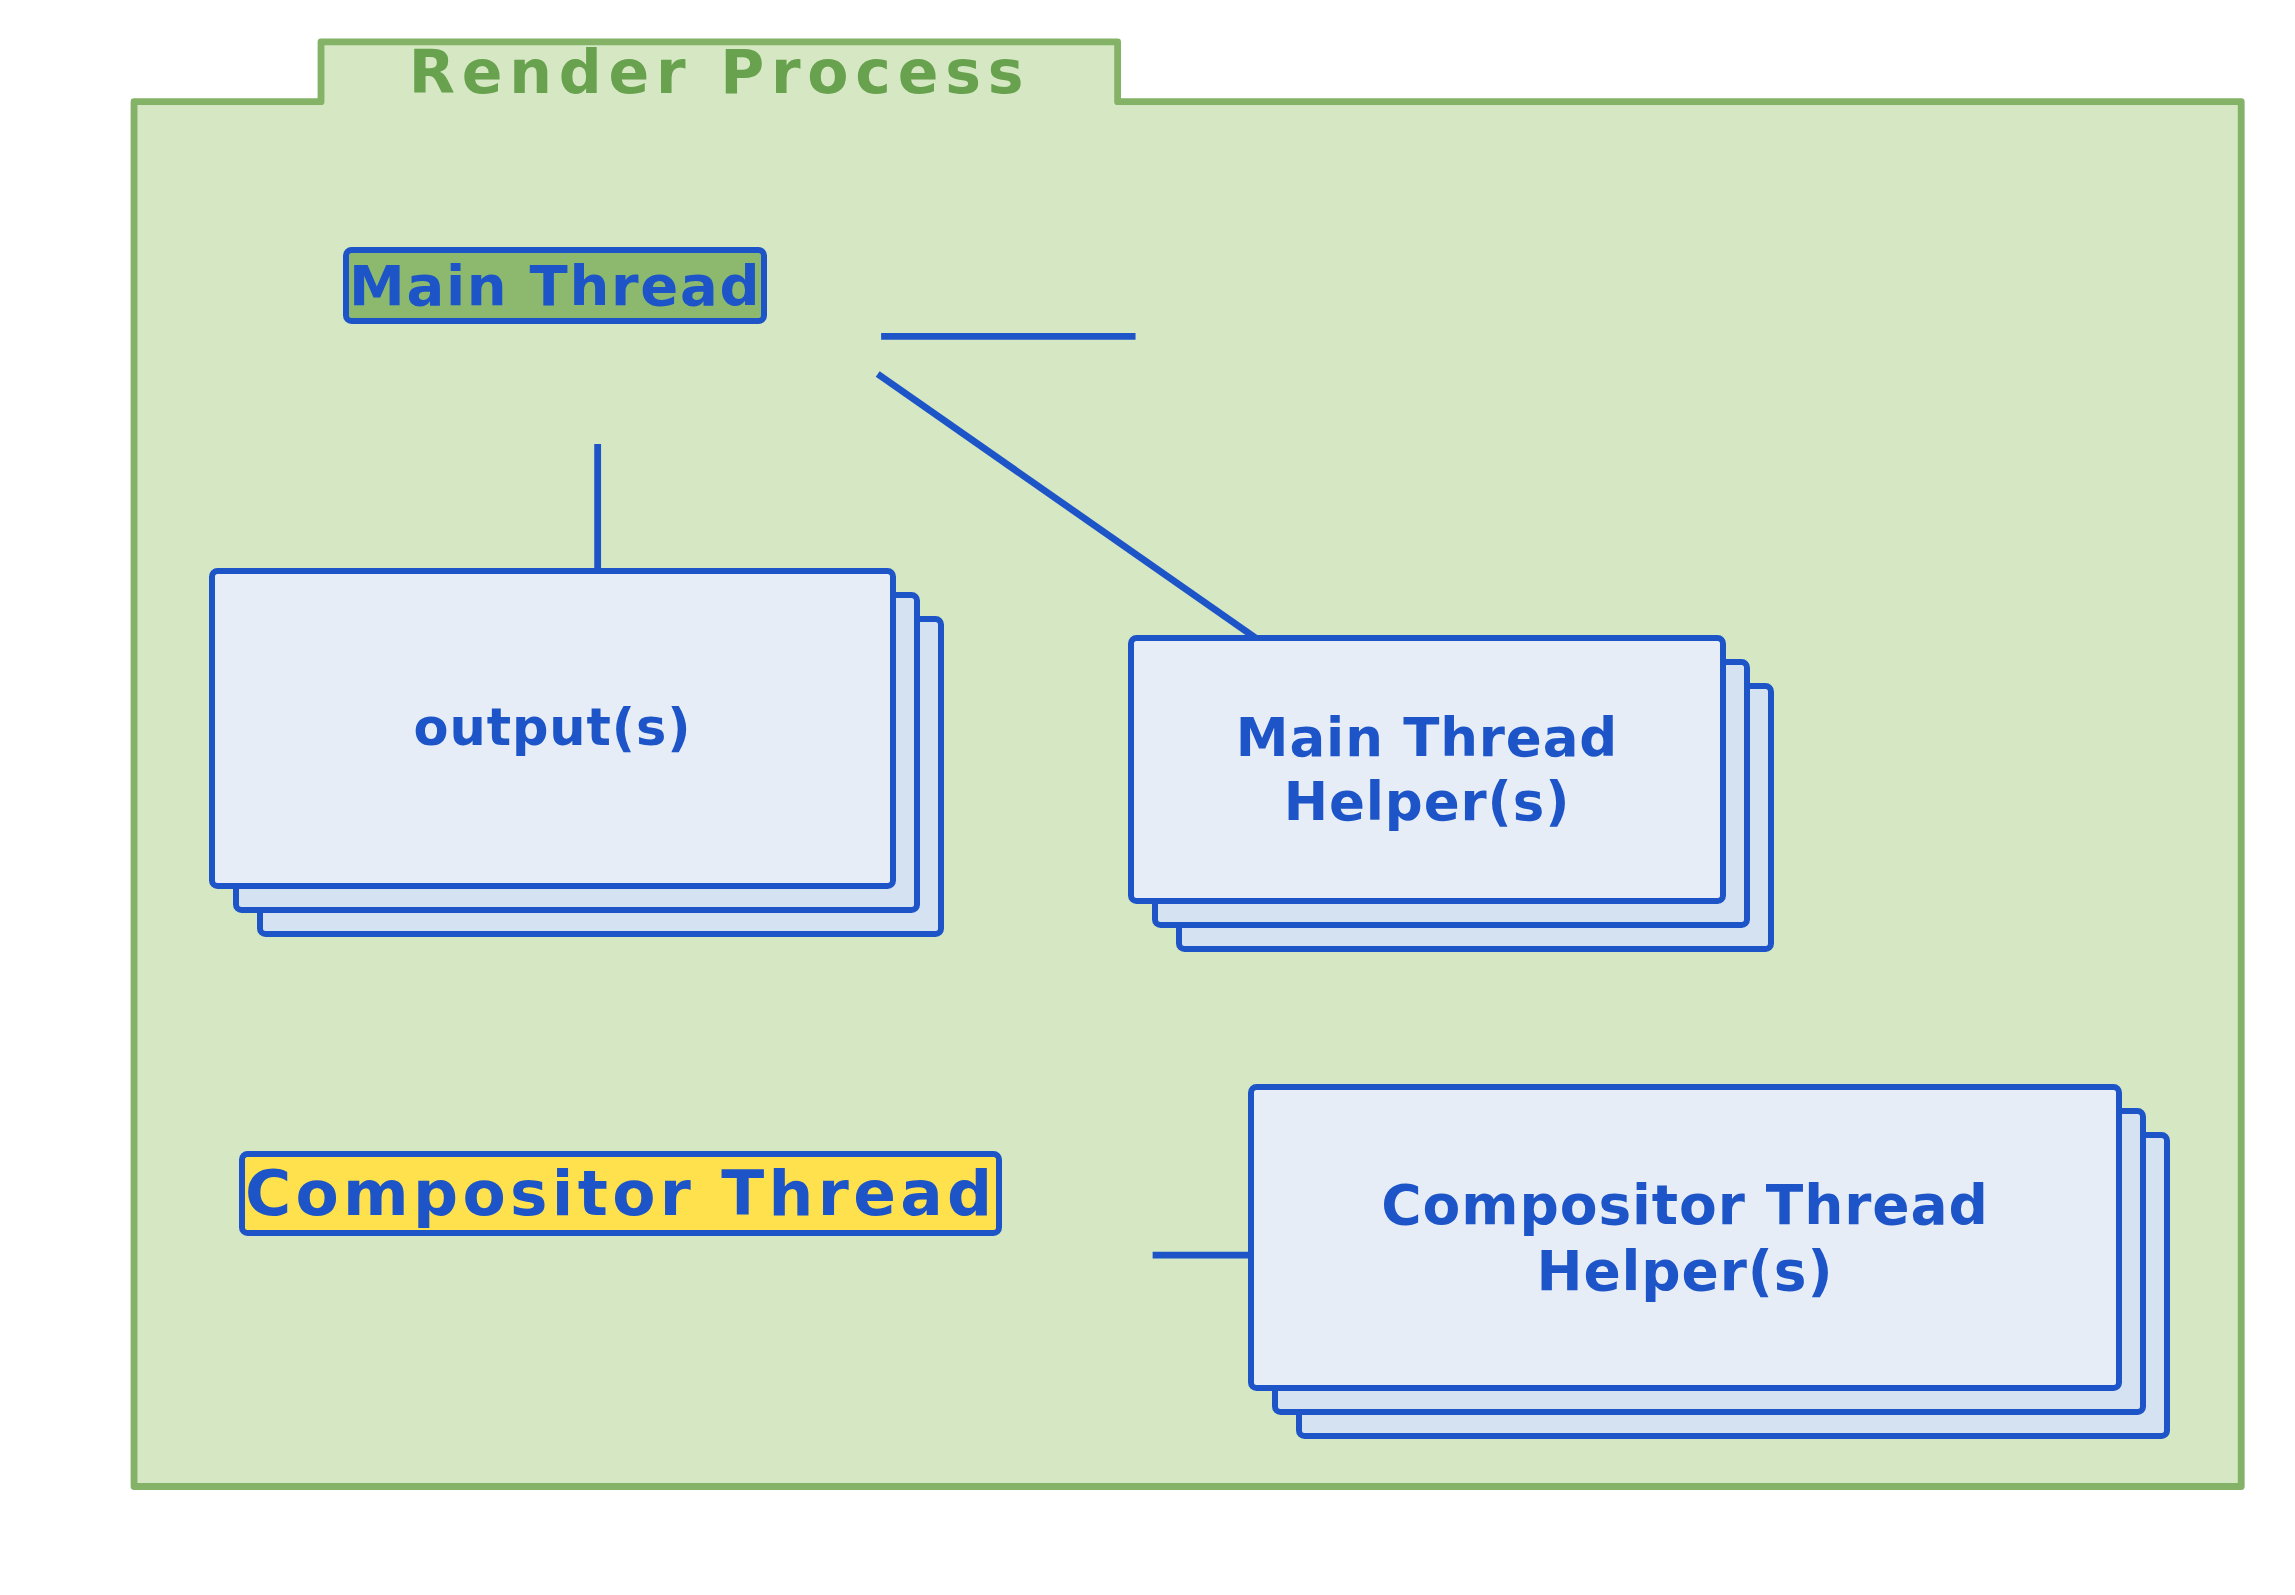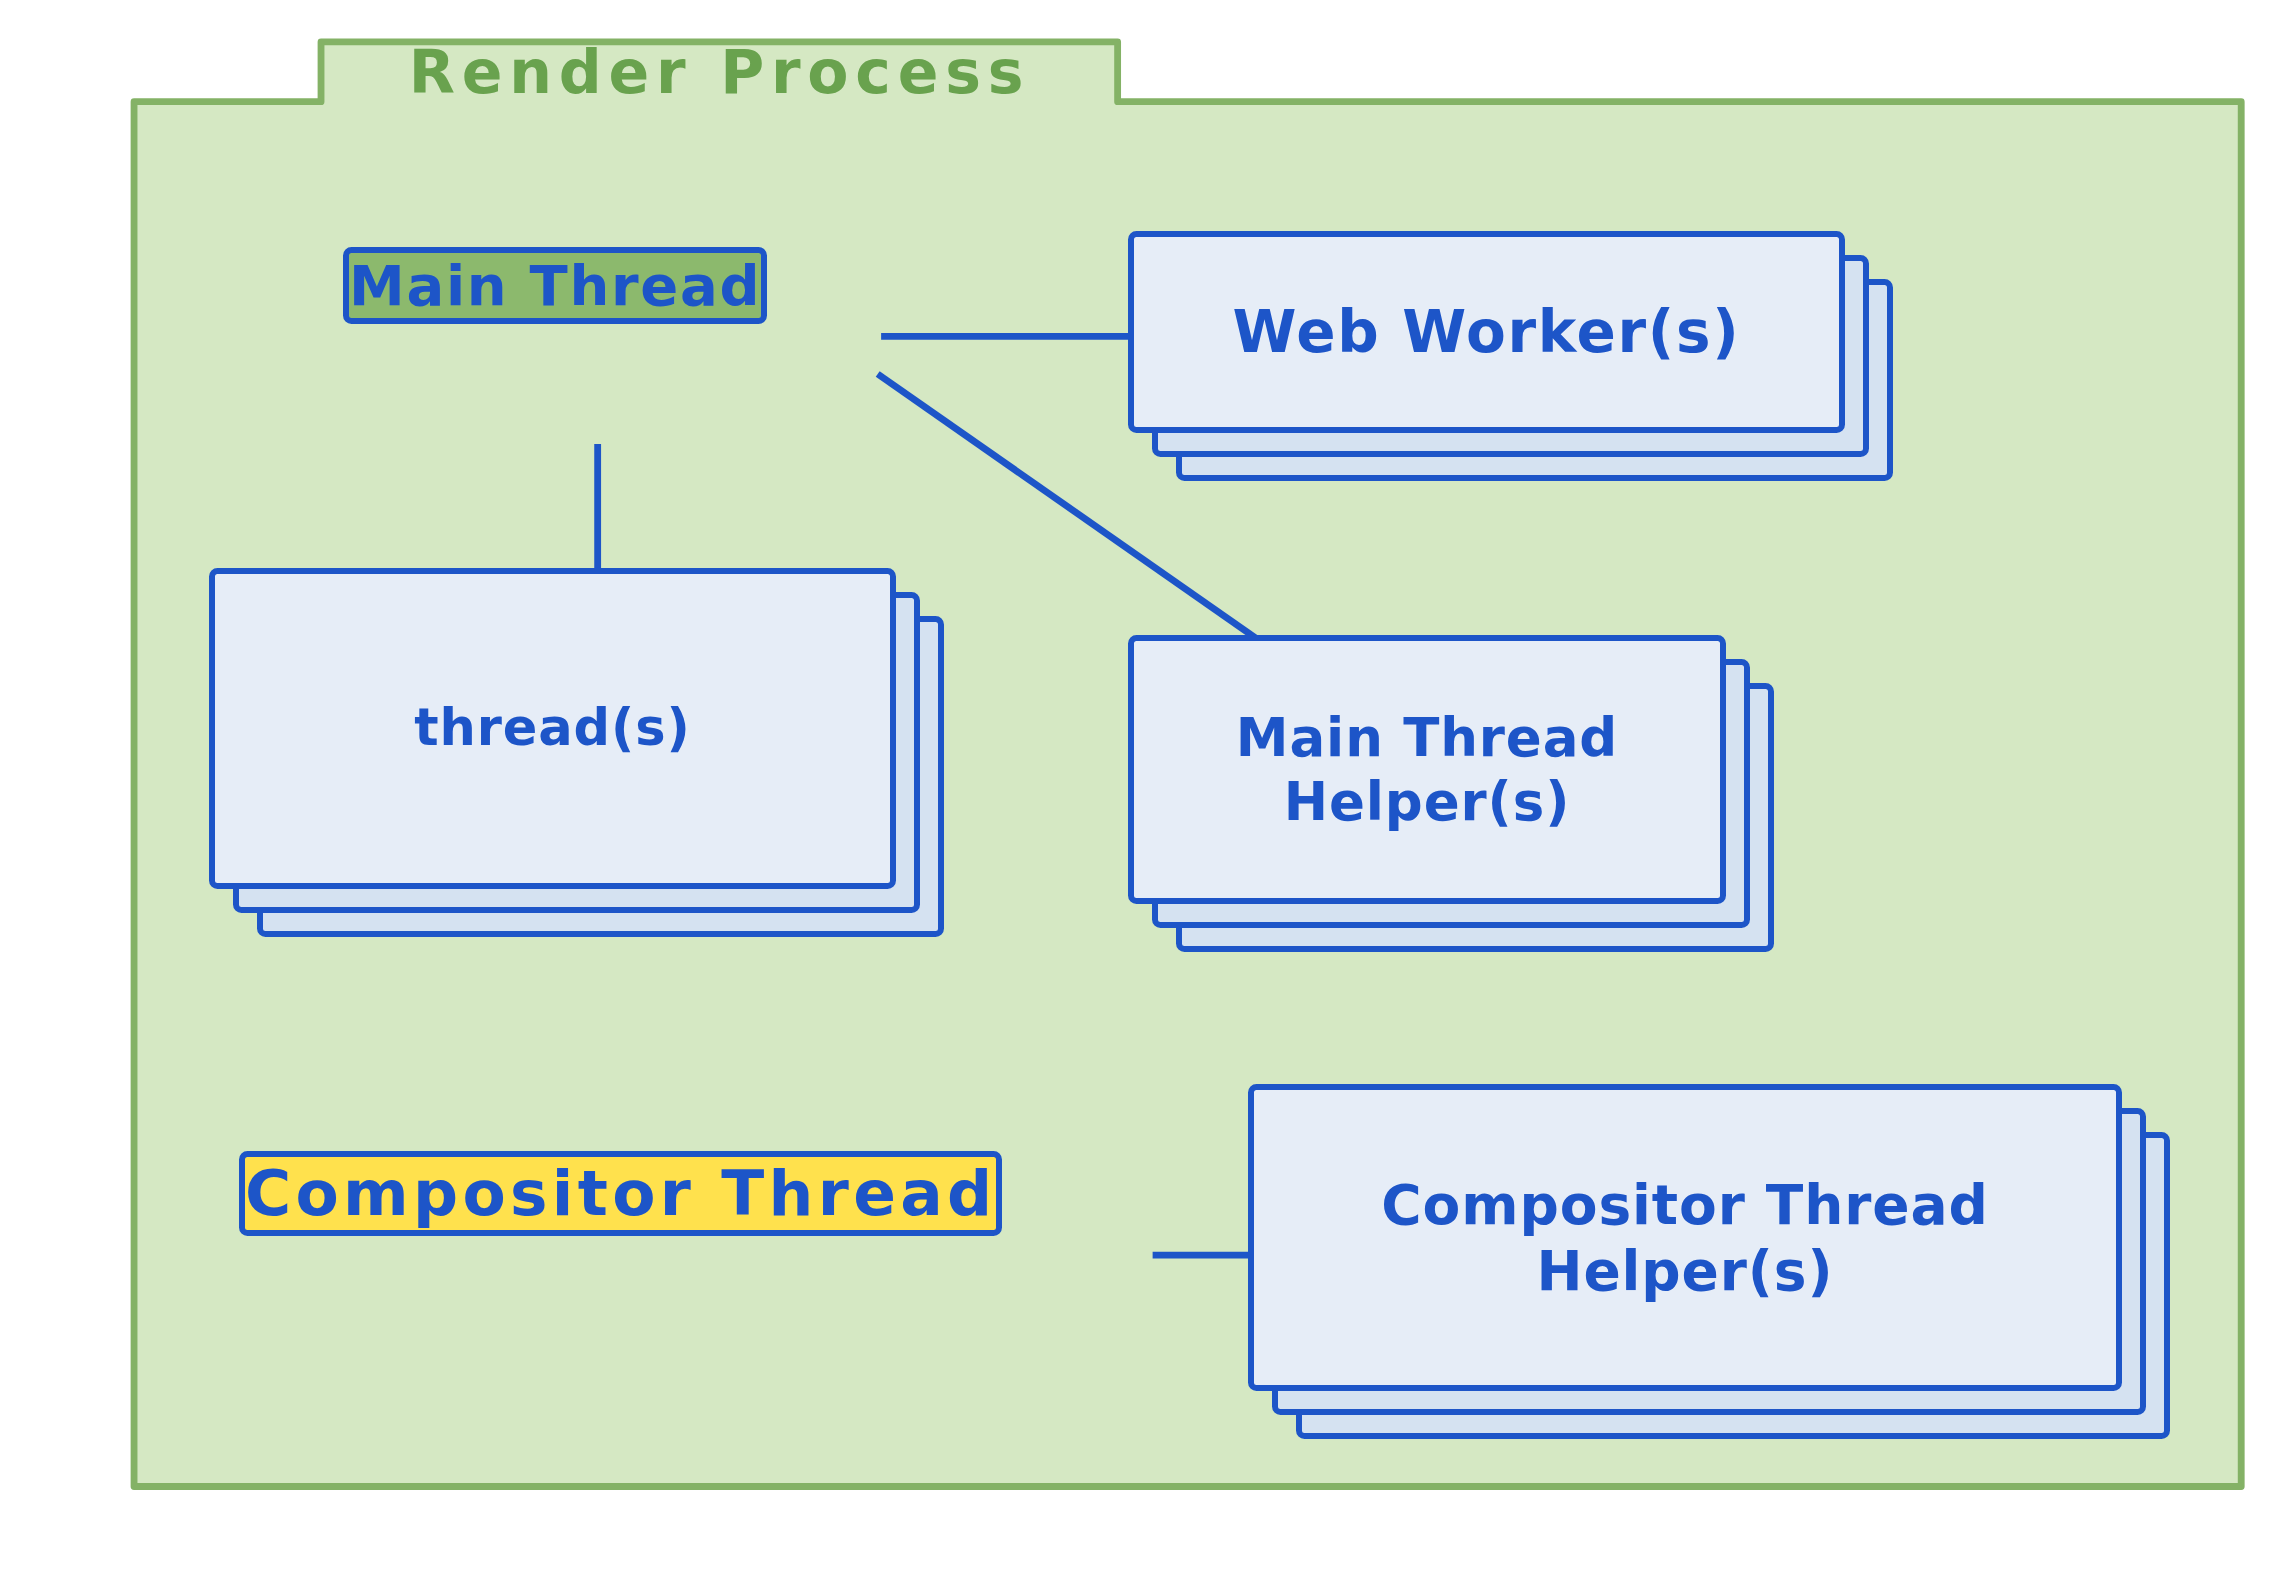--- a/index.html
+++ b/index.html
@@ -104,33 +104,26 @@
   </svg>
 
   <div class="tab-title">Render Process</div>
 
   <div class="node" id="main-thread">
     <div class="card">
       <span class="line">Main Thread</span>
     </div>
   </div>
 
-  <div class="node stack" id="web-workers">
-    <div class="layer l2"></div>
-    <div class="layer l1"></div>
-    <div class="card">
-      <span class="line">Web Worker(s)</span>
-    </div>
-  </div>
 
   <div class="node stack" id="media-threads">
     <div class="layer l2"></div>
     <div class="layer l1"></div>
     <div class="card">
-      <span class="line">thread(s)</span>
+      <span class="line">output(s)</span>
     </div>
   </div>
 
   <div class="node stack" id="main-helpers">
     <div class="layer l2"></div>
     <div class="layer l1"></div>
     <div class="card">
       <span class="line">Main Thread</span>
       <span class="line">Helper(s)</span>
     </div>

